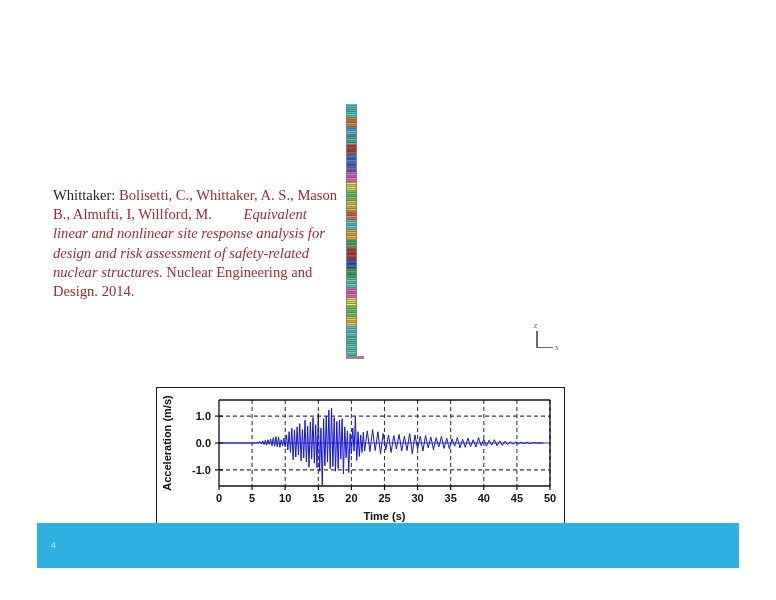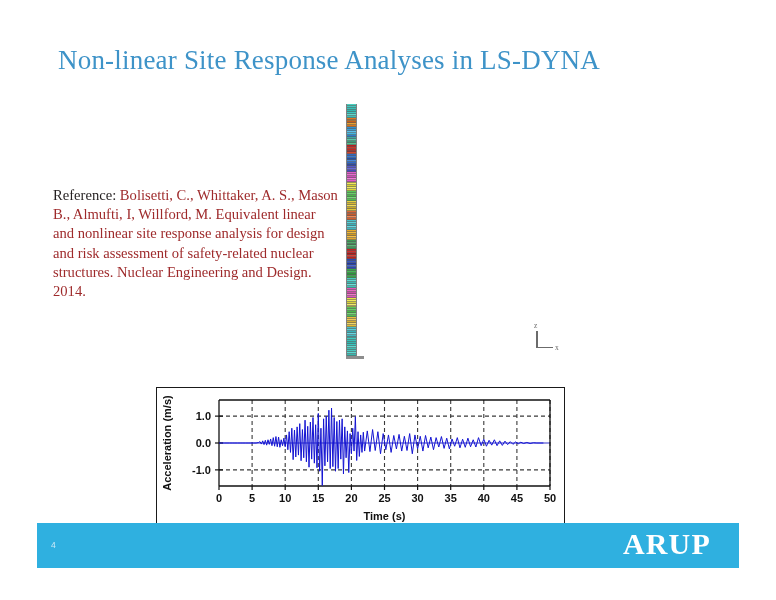--- a/index.html
+++ b/index.html
@@ -46,20 +46,22 @@
     width: 285px;
     font-family: "Liberation Serif", serif;
     font-size: 14.6px;
     line-height: 19.2px;
     color: #9E2A2B;
   }
   #reference-block .ref-label {
     color: #231F20;
   }
   #reference-block .ref-italic {
+    font-style: italic;
+    margin-left: 28px;
   }
 
   
   #soil-column-model {
     position: absolute;
     left: 344px;
     top: 104px;
     width: 16px;
     height: 252px;
   }
@@ -182,24 +184,23 @@
     font-weight: 700;
     color: #ffffff;
     letter-spacing: 1.2px;
   }
 </style>
 </head>
 <body>
 
 <div id="slide">
 
-  <div id="slide-title">Non-linear Site Response Analyses in LS-DYNA</div>
 
   <div id="reference-block">
-    <span class="ref-label">Reference:</span><span class="ref-authors"> Bolisetti, C., Whittaker, A. S., Mason B., Almufti, I, Willford, M. </span><span class="ref-italic">Equivalent linear and nonlinear site response analysis for design and risk assessment of safety-related nuclear structures</span><span class="ref-journal">. Nuclear Engineering and Design. 2014.</span>
+    <span class="ref-label">Whittaker:</span><span class="ref-authors"> Bolisetti, C., Whittaker, A. S., Mason B., Almufti, I, Willford, M. </span><span class="ref-italic">Equivalent linear and nonlinear site response analysis for design and risk assessment of safety-related nuclear structures</span><span class="ref-journal">. Nuclear Engineering and Design. 2014.</span>
   </div>
 
   <div id="soil-column-model">
     <div id="soil-column-stack">
         <div class="soil-layer" style="background: rgb(74, 208, 192);"></div>
         <div class="soil-layer" style="background: rgb(63, 201, 191);"></div>
         <div class="soil-layer" style="background: rgb(55, 192, 184);"></div>
         <div class="soil-layer" style="background: rgb(47, 184, 176);"></div>
         <div class="soil-layer" style="background: rgb(56, 199, 192);"></div>
         <div class="soil-layer" style="background: rgb(95, 216, 204);"></div>
@@ -388,16 +389,15 @@
         <line x1="58" y1="28.125000000000004" x2="66" y2="28.125000000000004" stroke="#111" stroke-width="1.2"></line>
         <text x="54" y="32.125" text-anchor="end" font-family="&quot;Liberation Sans&quot;, sans-serif" font-size="11" font-weight="bold" fill="#111">1.0</text>
         <text x="227.5" y="132" text-anchor="middle" font-family="&quot;Liberation Sans&quot;, sans-serif" font-size="11" font-weight="bold" fill="#111">Time (s)</text>
         <text x="0" y="0" text-anchor="middle" transform="translate(14,55) rotate(-90)" font-family="&quot;Liberation Sans&quot;, sans-serif" font-size="11" font-weight="bold" fill="#111">Acceleration (m/s)</text>
         <path d="M62.00 55.00 L64.65 55.00 L67.30 55.00 L69.94 55.00 L72.59 55.00 L75.24 55.00 L77.89 55.00 L80.54 55.00 L83.18 55.00 L85.83 55.00 L88.48 55.00 L91.13 55.00 L93.78 55.00 L96.42 55.00 L99.07 55.00 L101.72 54.46 L103.04 53.66 L104.37 56.07 L105.69 52.85 L107.02 56.61 L108.34 52.31 L109.66 57.15 L110.99 51.77 L112.31 56.34 L113.64 50.97 L114.96 57.69 L116.28 49.63 L117.61 58.23 L118.93 48.55 L120.26 58.76 L121.58 49.09 L122.90 59.30 L124.23 51.77 L125.55 57.69 L126.88 50.16 L128.20 58.76 L129.52 46.94 L130.85 61.72 L132.17 43.71 L133.50 64.41 L134.82 40.22 L136.14 71.66 L137.47 42.10 L138.79 68.97 L140.12 38.88 L141.44 67.09 L142.76 35.65 L144.09 72.74 L145.41 41.56 L146.74 69.78 L148.06 32.16 L149.38 73.81 L150.71 38.34 L152.03 79.19 L153.36 34.04 L154.68 71.13 L156.00 29.47 L157.33 75.16 L158.65 36.72 L159.98 79.72 L161.30 25.44 L162.62 83.22 L163.95 40.22 L165.27 97.46 L166.60 30.81 L167.92 77.84 L169.24 28.13 L170.57 73.81 L171.89 22.21 L173.22 80.53 L174.54 20.06 L175.86 78.65 L177.19 29.47 L178.51 83.22 L179.84 33.50 L181.16 80.53 L182.48 32.16 L183.81 71.13 L185.13 30.81 L186.46 85.91 L187.78 38.88 L189.10 69.78 L190.43 42.91 L191.75 84.56 L193.08 45.59 L194.40 65.75 L195.72 40.22 L197.05 63.06 L198.37 28.66 L199.70 72.47 L201.02 43.71 L202.34 68.44 L203.67 46.94 L204.99 64.41 L206.32 44.25 L207.64 63.06 L210.29 42.91 L212.94 63.60 L215.58 41.56 L218.23 62.52 L220.88 43.71 L223.53 65.75 L226.18 45.59 L228.82 61.72 L231.47 46.94 L234.12 64.41 L236.77 47.48 L239.42 60.91 L242.06 46.40 L244.71 63.06 L247.36 48.28 L250.01 62.52 L252.66 45.59 L255.30 65.75 L257.95 46.94 L260.60 60.91 L263.25 48.28 L265.90 63.06 L268.54 47.48 L271.19 59.84 L273.84 49.09 L276.49 61.72 L279.14 49.63 L281.78 59.03 L284.43 48.55 L287.08 60.38 L289.73 50.16 L292.38 60.91 L295.02 50.97 L297.67 58.23 L300.32 49.63 L302.97 59.84 L305.62 51.24 L308.26 59.30 L310.91 50.16 L313.56 58.76 L316.21 51.77 L318.86 59.03 L321.50 49.63 L324.15 57.69 L326.80 51.24 L329.45 58.23 L332.10 52.31 L334.74 57.15 L337.39 51.77 L340.04 57.69 L342.69 52.85 L345.34 57.42 L347.98 53.12 L350.63 56.61 L353.28 53.66 L355.93 56.34 L358.58 53.92 L361.22 55.81 L363.87 54.19 L366.52 55.54 L369.83 54.46 L373.14 55.54 L376.45 54.73 L379.76 55.00 L383.07 55.00 L386.38 55.00 L389.69 NaN L393.00 NaN" fill="none" stroke="#1414D2" stroke-width="1" stroke-linejoin="round"></path>
       </svg>
   </div>
 
   <div id="footer-bar">
     <div id="page-number">4</div>
-    <div id="arup-logo">ARUP</div>
   </div>
 
 </div>
 
 </body></html>

